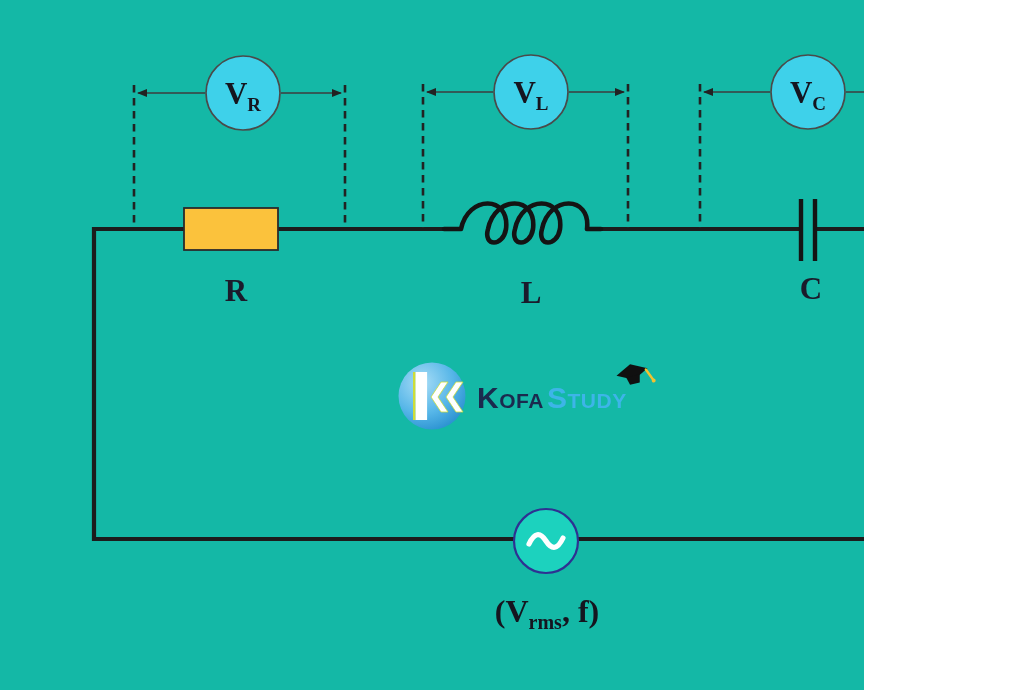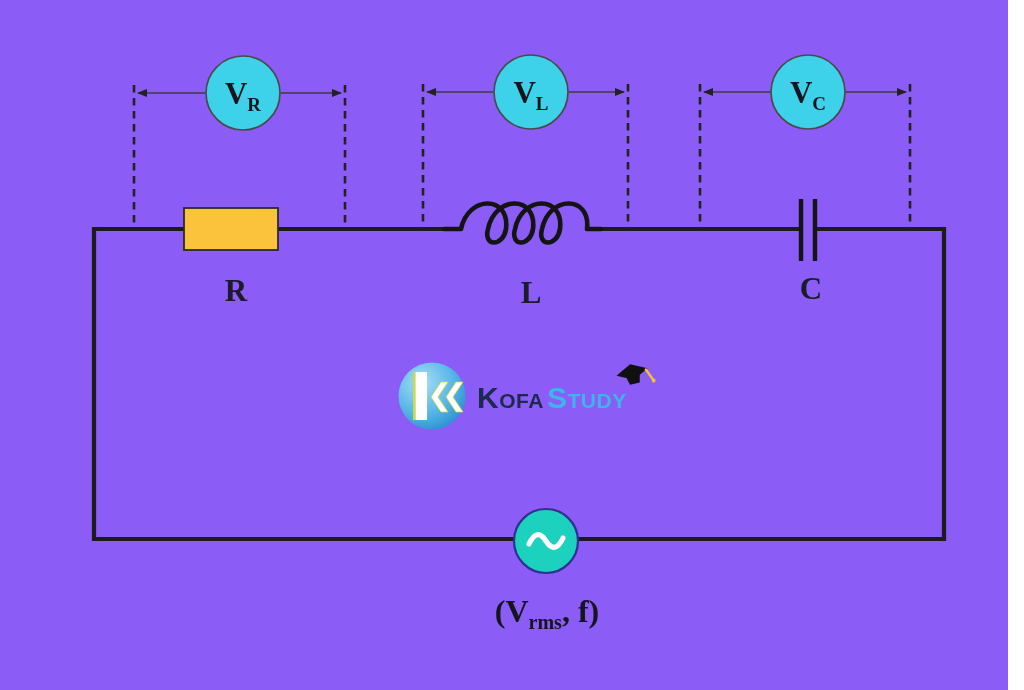--- a/index.html
+++ b/index.html
@@ -1,19 +1,19 @@
 <!DOCTYPE html>
 <html><head>
 <meta charset="utf-8">
 <style>
   html,body{margin:0;padding:0;background:#ffffff;}
   .stage{
     position:relative;
-    width:1008px;height:690px;
-    background:#8b5cf6;
+    width:864px;height:690px;
+    background:#14b8a6;
     overflow:hidden;
     font-family:"Liberation Serif","DejaVu Serif",serif;
   }
   svg{position:absolute;left:0;top:0;}
   .wire{stroke:#1c1c1c;stroke-width:4.2;fill:none;}
   .coil{stroke:#141414;stroke-width:4.6;fill:none;stroke-linecap:round;stroke-linejoin:round;}
   .plate{stroke:#141414;stroke-width:4.4;fill:none;}
   .dashed{stroke:#222222;stroke-width:2.6;fill:none;stroke-dasharray:7.5 5.5;}
   .arrow-line{stroke:#3d3d3d;stroke-width:1.6;fill:none;}
   .meter-circle{stroke:#4a4a4a;stroke-width:1.7;}

